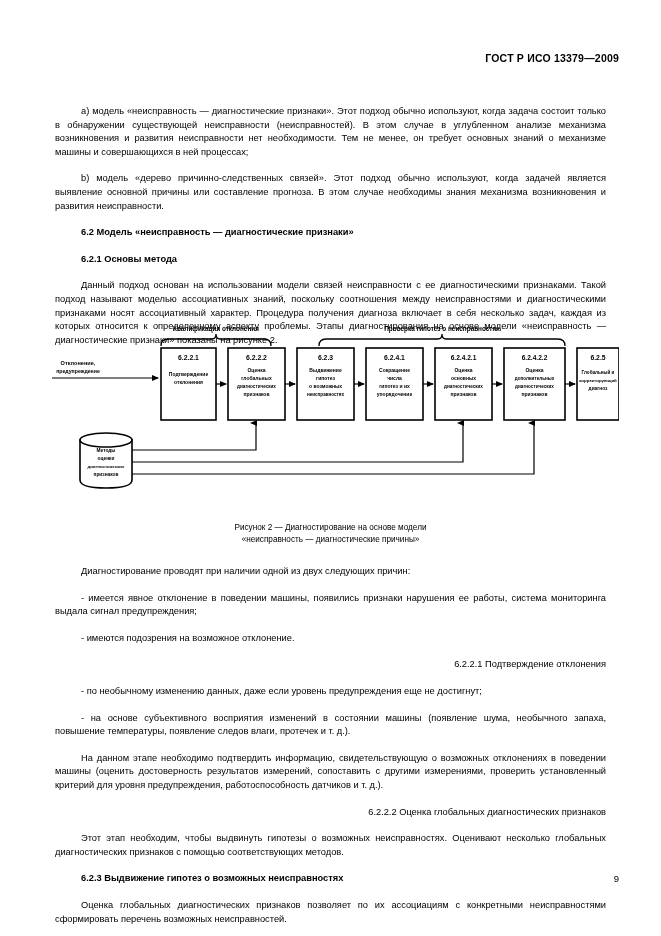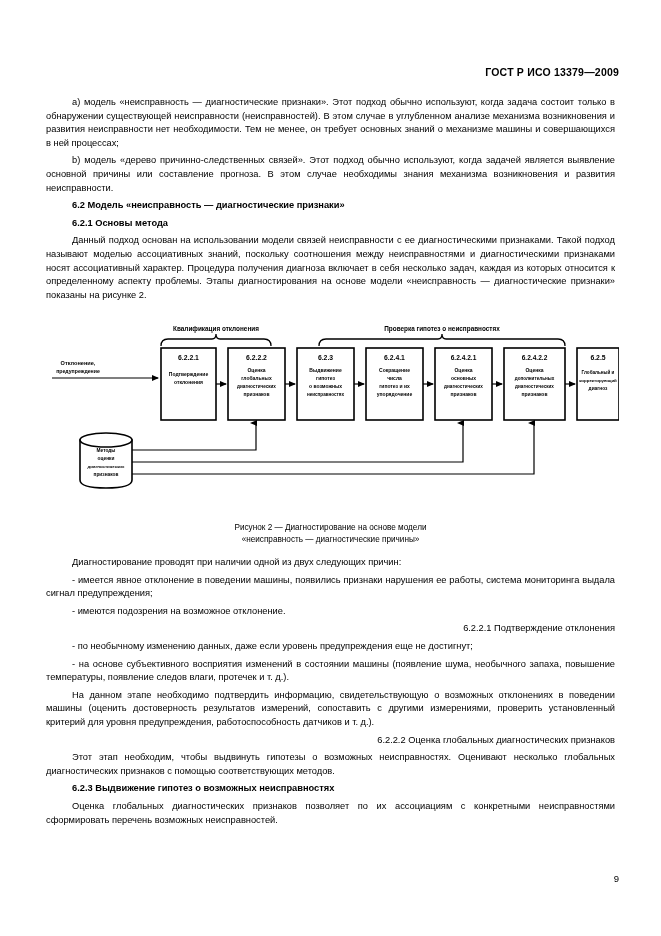--- a/index.html
+++ b/index.html
@@ -17,37 +17,37 @@
   }
   .page {
     position: relative;
     width: 661px;
     height: 936px;
     padding: 0;
   }
   
   .doc-header {
     position: absolute;
-    top: 66px;
+    top: 52px;
     right: 42px;
     font-size: 10.5px;
     font-weight: bold;
     letter-spacing: 0.2px;
     white-space: nowrap;
   }
   
   .content {
     position: absolute;
     left: 42px;
     right: 42px;
     top: 92px;
     width: 577px;
   }
   p {
-    margin: 4px;
+    margin: 13px;
     font-size: 9.3px;
     line-height: 13.6px;
     text-align: justify;
     text-justify: inter-word;
     letter-spacing: -0.01px;
   }
   p.indent { text-indent: 26px; }
   p.hang   { text-indent: 26px; }
   p.head {
     font-weight: bold;

